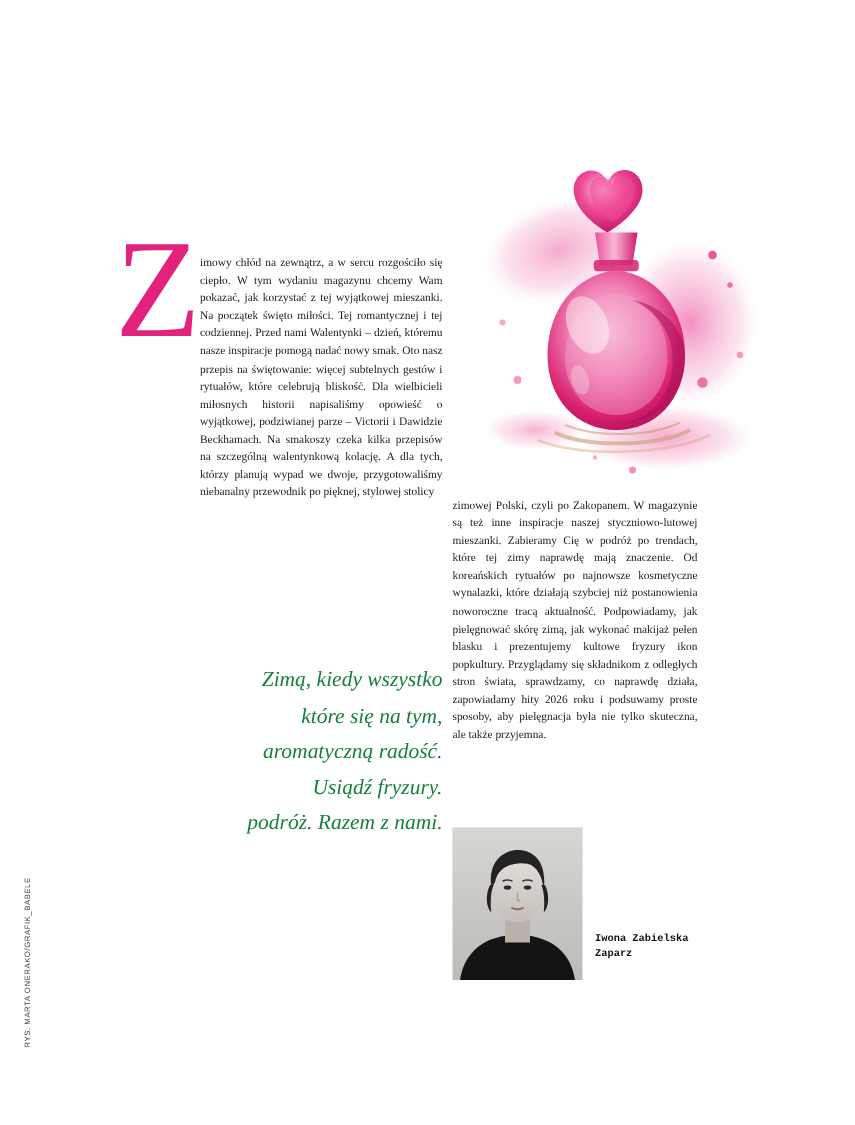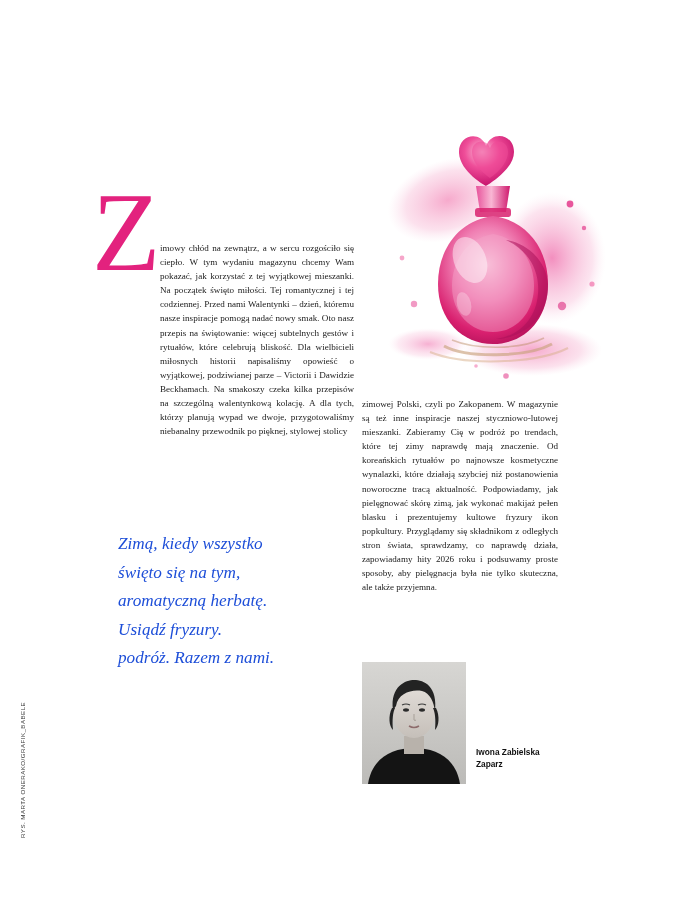--- a/index.html
+++ b/index.html
@@ -53,30 +53,30 @@
   #intro-col {
     position: absolute;
     left: 160px;
     top: 203px;
     width: 194px;
     font-size: 9.1px;
     line-height: 14.1px;
     text-align: justify;
     text-justify: inter-word;
     hyphens: auto;
-    margin-top: 38px;
   }
 
   
   #pullquote {
     position: absolute;
     left: 118px;
     top: 530px;
     width: 236px;
-    color: #1d4ed8;
+    text-align: right;
+    color: #15803d;
     font-family: "Liberation Serif", serif;
     font-style: italic;
     font-size: 17.2px;
     line-height: 28.5px;
   }
 
   
   #right-col {
     position: absolute;
     left: 362px;
@@ -99,21 +99,21 @@
     background: #c9c9c7;
   }
   #portrait svg { display: block; }
 
   
   #signature {
     position: absolute;
     left: 476px;
     top: 746px;
     width: 120px;
-    font-family: Liberation Sans, sans-serif;
+    font-family: Liberation Mono, monospace;
     font-size: 8.3px;
     font-weight: bold;
     line-height: 12px;
     color: #111;
   }
 
   
   #illustration {
     position: absolute;
     left: 356px;
@@ -198,22 +198,22 @@
       <path d="M96 232 C 120 242, 164 242, 188 230" stroke="#b7895f" stroke-width="1.6" fill="none" opacity="0.45"></path>
     </svg>
   </div>
 
   <div id="dropcap">Z</div>
 
   <div id="intro-col">imowy chłód na zewnątrz, a w sercu rozgościło się ciepło. W tym wydaniu magazynu chcemy Wam pokazać, jak korzystać z tej wyjątkowej mieszanki. Na początek święto miłości. Tej romantycznej i tej codziennej. Przed nami Walentynki – dzień, któremu nasze inspiracje pomogą nadać nowy smak. Oto nasz przepis na świętowanie: więcej subtelnych gestów i rytuałów, które celebrują bliskość. Dla wielbicieli miłosnych historii napisaliśmy opowieść o wyjątkowej, podziwianej parze – Victorii i Dawidzie Beckhamach. Na smakoszy czeka kilka przepisów na szczególną walentynkową kolację. A dla tych, którzy planują wypad we dwoje, przygotowaliśmy niebanalny przewodnik po pięknej, stylowej stolicy</div>
 
   <div id="pullquote">
     <div>Zimą, kiedy wszystko</div>
-    <div>święto się na tym,</div>
-    <div>aromatyczną herbatę.</div>
+    <div>które się na tym,</div>
+    <div>aromatyczną radość.</div>
     <div>Usiądź fryzury.</div>
     <div>podróż. Razem z nami.</div>
   </div>
 
   <div id="right-col">zimowej Polski, czyli po Zakopanem. W magazynie są też inne inspiracje naszej styczniowo-lutowej mieszanki. Zabieramy Cię w podróż po trendach, które tej zimy naprawdę mają znaczenie. Od koreańskich rytuałów po najnowsze kosmetyczne wynalazki, które działają szybciej niż postanowienia noworoczne tracą aktualność. Podpowiadamy, jak pielęgnować skórę zimą, jak wykonać makijaż pełen blasku i prezentujemy kultowe fryzury ikon popkultury. Przyglądamy się składnikom z odległych stron świata, sprawdzamy, co naprawdę działa, zapowiadamy hity 2026 roku i podsuwamy proste sposoby, aby pielęgnacja była nie tylko skuteczna, ale także przyjemna.</div>
 
   <div id="portrait">
     <svg width="104" height="122" viewBox="0 0 104 122" xmlns="http://www.w3.org/2000/svg">
       <defs>
         <linearGradient id="bgGrey" x1="0" y1="0" x2="0" y2="1">

